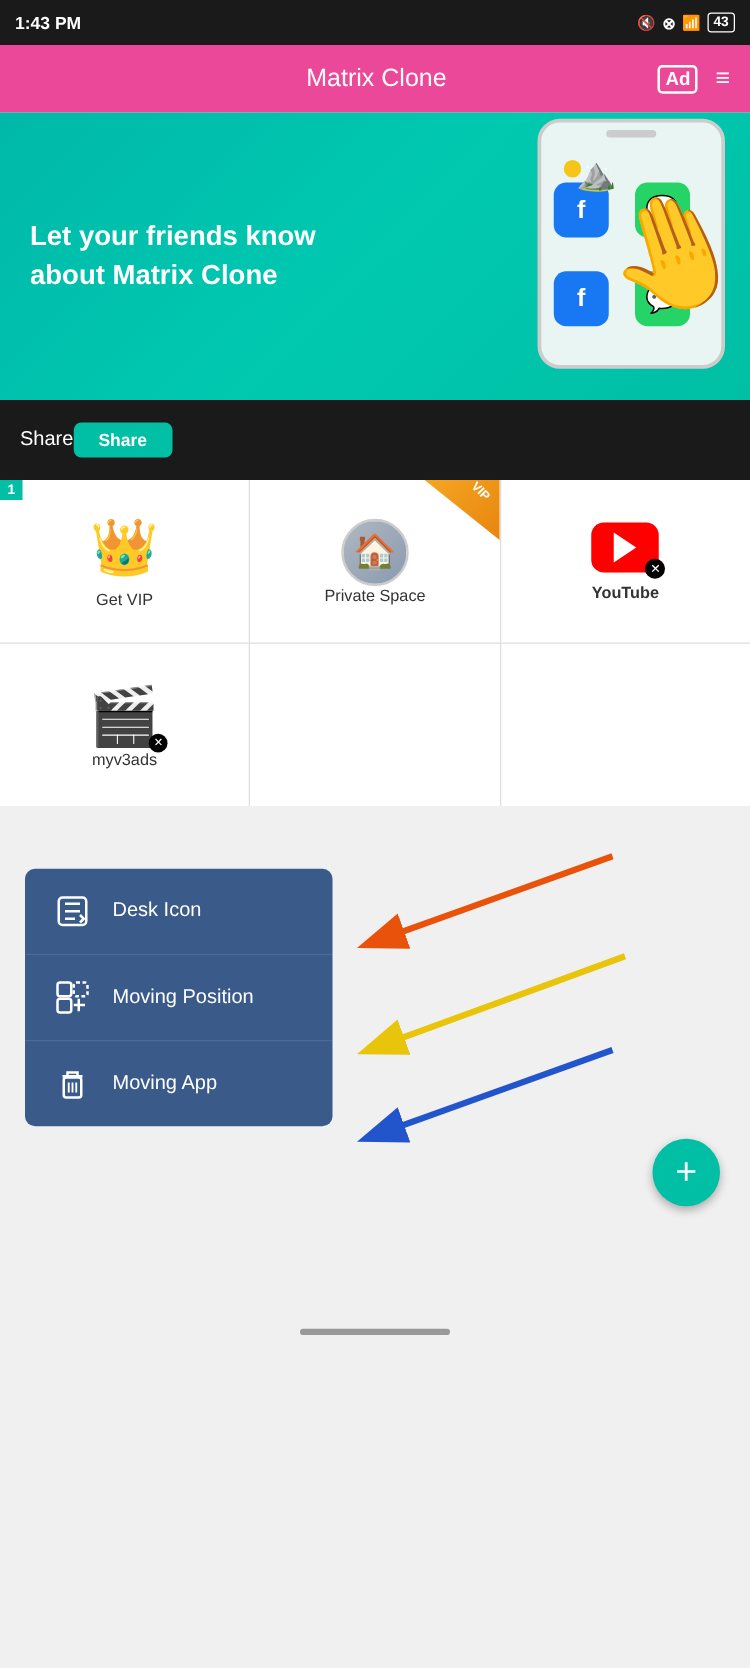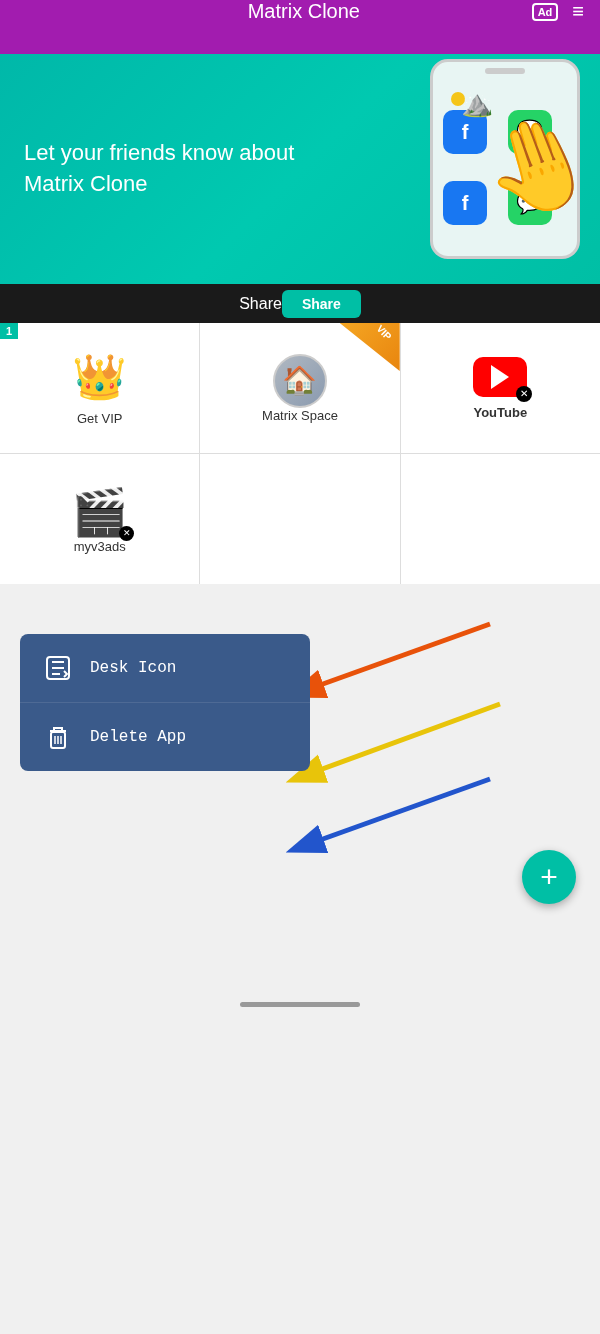--- a/index.html
+++ b/index.html
@@ -16,53 +16,53 @@
       justify-content: space-between;
       padding: 0 12px;
       font-size: 13px;
       font-weight: 600;
     }
     .status-bar .time { font-size: 14px; font-weight: bold; }
     .status-icons { display: flex; align-items: center; gap: 5px; font-size: 12px; }
 
     
     .top-bar {
-      background: #a21caf;
+      background: #ec4899;
       color: white;
       height: 54px;
       display: flex;
-      align-items: flex-start;
+      align-items: center;
       justify-content: space-between;
       padding: 0 16px;
     }
     .top-bar-title { font-size: 20px; font-weight: 500; color: white; flex: 1; text-align: center; }
     .top-bar-icons { display: flex; align-items: center; gap: 14px; }
     .icon-btn { color: white; font-size: 20px; cursor: pointer; background: none; border: none; }
     .ad-icon {
       border: 2px solid white;
       border-radius: 4px;
       padding: 1px 4px;
-      font-size: 11px;
+      font-size: 15px;
       font-weight: bold;
       color: white;
     }
 
     
     .banner {
       background: linear-gradient(135deg, #00b8a9 0%, #00c9b0 50%, #00bfa5 100%);
       height: 230px;
       position: relative;
       overflow: hidden;
       display: flex;
       align-items: center;
     }
     .banner-text {
       color: white;
       font-size: 22px;
-      font-weight: normal;
+      font-weight: bold;
       line-height: 1.4;
       padding: 0 24px;
       max-width: 55%;
       z-index: 2;
     }
     .phone-body {
       width: 150px;
       height: 200px;
       background: #e8f5f3;
       border-radius: 18px;
@@ -111,25 +111,25 @@
       left: 18px;
       width: 14px;
       height: 14px;
       background: #f5c518;
       border-radius: 50%;
     }
 
     
     .share-bar {
       background: #1a1a1a;
-      height: 39px;
-      display: flex;
-      align-items: center;
-      justify-content: center;
-      padding: 0 4px;
+      height: 64px;
+      display: flex;
+      align-items: center;
+      justify-content: flex-start;
+      padding: 0 16px;
     }
     .share-label { color: white; font-size: 16px; }
     .share-btn {
       background: #00bfa5;
       color: white;
       border: none;
       border-radius: 6px;
       padding: 6px 20px;
       font-size: 14px;
       font-weight: bold;
@@ -184,24 +184,23 @@
       padding: 2px 6px;
     }
     .yt-icon-wrap { position: relative; }
     .yt-x { position: absolute; bottom: -5px; right: -5px; background: black; color: white; font-size: 10px; border-radius: 50%; width: 16px; height: 16px; display: flex; align-items: center; justify-content: center; }
     .context-menu {
       position: absolute;
       left: 20px;
       top: -30px;
       background: #3a5a8a;
       border-radius: 8px;
-      width: 290px;
+      width: 246px;
       z-index: 10;
       overflow: hidden;
-      font-family: Liberation Mono, monospace;
     }
     .context-menu-item {
       display: flex;
       align-items: center;
       padding: 16px 20px;
       border-bottom: 1px solid rgba(255,255,255,0.1);
       cursor: pointer;
       color: white;
     }
     .context-menu-item:last-child { border-bottom: none; }
@@ -269,20 +268,29 @@
     }
 
     .page-wrapper { position: relative; }
     .lower-section { position: relative; }
   </style>
 </head>
 <body>
 
 <div class="page-wrapper">
 
+  <div class="status-bar">
+    <span class="time">1:43 PM</span>
+    <div class="status-icons">
+      <span>🔇</span>
+      <span style="font-size:13px;">⊗</span>
+      <span>📶</span>
+      <span style="border:1.5px solid white; border-radius:3px; padding:1px 4px; font-size:11px; font-weight:bold;">43</span>
+    </div>
+  </div>
 
   <div class="top-bar">
     <div style="width:60px;"></div>
     <span class="top-bar-title">Matrix Clone</span>
     <div class="top-bar-icons">
       <span class="ad-icon">Ad</span>
       <span class="icon-btn">≡</span>
     </div>
   </div>
 
@@ -321,21 +329,21 @@
       <div class="badge-1">1</div>
       <div class="app-icon crown-icon">👑</div>
       <span class="app-name">Get VIP</span>
     </div>
 
     <div class="app-cell">
       <div class="vip-badge">
         <span style="transform: rotate(45deg); display:inline-block; font-size:10px;">VIP</span>
       </div>
       <div class="private-space-icon">🏠</div>
-      <span class="app-name">Matrix Space</span>
+      <span class="app-name">Private Space</span>
     </div>
 
     <div class="app-cell">
       <div class="yt-icon-wrap">
         <div style="width:54px;height:40px;background:#ff0000;border-radius:10px;display:flex;align-items:center;justify-content:center;">
           <div style="width:0;height:0;border-top:12px solid transparent;border-bottom:12px solid transparent;border-left:18px solid white;"></div>
         </div>
         <div class="yt-x">✕</div>
       </div>
       <span class="app-name" style="margin-top:8px;font-weight:bold;">YouTube</span>
@@ -382,33 +390,44 @@
         <div class="context-menu-icon">
           <svg viewBox="0 0 28 28">
             <rect x="3" y="3" width="22" height="22" rx="3" stroke="white" stroke-width="2" fill="none"></rect>
             <path d="M8 8 L20 8 M8 14 L20 14 M8 20 L16 20" stroke="white" stroke-width="2"></path>
             <path d="M20 17 L23 20 L20 23" stroke="white" stroke-width="2" fill="none"></path>
           </svg>
         </div>
         <span class="context-menu-label">Desk Icon</span>
       </div>
 
+      <div class="context-menu-item">
+        <div class="context-menu-icon">
+          <svg viewBox="0 0 28 28">
+            <rect x="2" y="2" width="11" height="11" rx="2" stroke="white" stroke-width="2" fill="none"></rect>
+            <rect x="15" y="2" width="11" height="11" rx="2" stroke="white" stroke-width="2" fill="none" stroke-dasharray="3 2"></rect>
+            <rect x="2" y="15" width="11" height="11" rx="2" stroke="white" stroke-width="2" fill="none"></rect>
+            <path d="M19 15 L19 25 M15 20 L24 20" stroke="white" stroke-width="2"></path>
+          </svg>
+        </div>
+        <span class="context-menu-label">Moving Position</span>
+      </div>
 
 
       <div class="context-menu-item">
         <div class="context-menu-icon">
           <svg viewBox="0 0 28 28">
             <path d="M6 8 L22 8 M10 8 L10 5 L18 5 L18 8" stroke="white" stroke-width="2" fill="none"></path>
             <rect x="7" y="9" width="14" height="16" rx="2" stroke="white" stroke-width="2" fill="none"></rect>
             <line x1="11" y1="13" x2="11" y2="21" stroke="white" stroke-width="1.5"></line>
             <line x1="14" y1="13" x2="14" y2="21" stroke="white" stroke-width="1.5"></line>
             <line x1="17" y1="13" x2="17" y2="21" stroke="white" stroke-width="1.5"></line>
           </svg>
         </div>
-        <span class="context-menu-label">Delete App</span>
+        <span class="context-menu-label">Moving App</span>
       </div>
 
     </div>
 
     <div class="fab">+</div>
 
   </div>
 
   <div class="nav-bar">
     <div class="home-indicator"></div>

